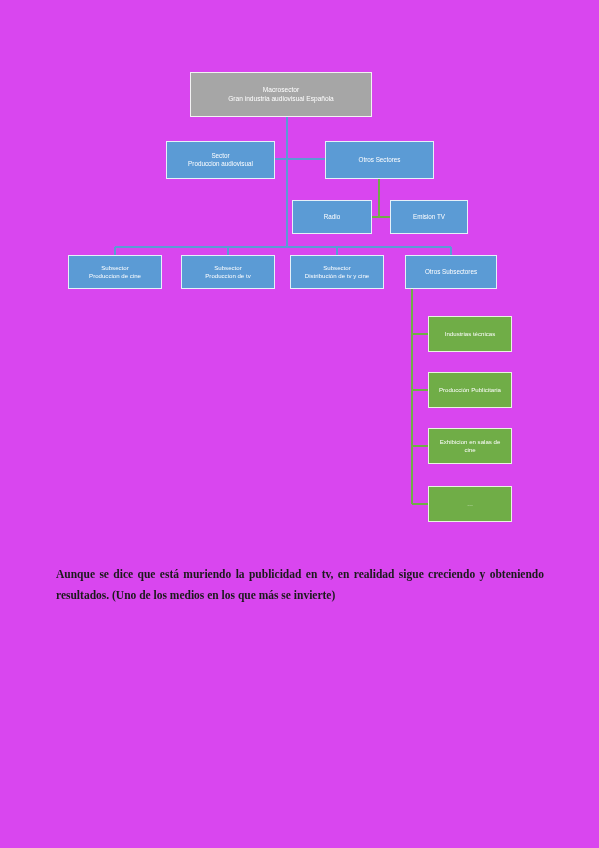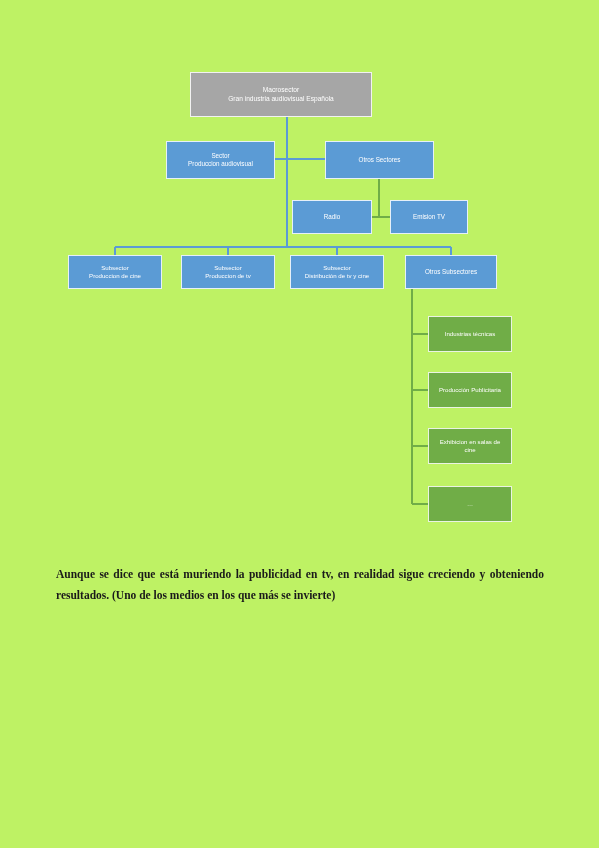--- a/index.html
+++ b/index.html
@@ -14,21 +14,21 @@
     font-family: "Liberation Sans", sans-serif;
     overflow: hidden;
   }
 
   #page {
     position: absolute;
     left: 0;
     top: 0;
     width: 599px;
     height: 848px;
-    background: #bef264;
+    background: #d946ef;
   }
 
   
   #diagram {
     position: absolute;
     left: 0;
     top: 0;
     width: 599px;
     height: 540px;
   }

